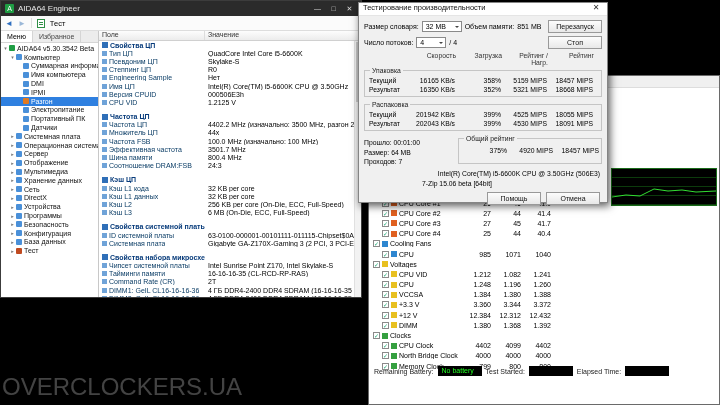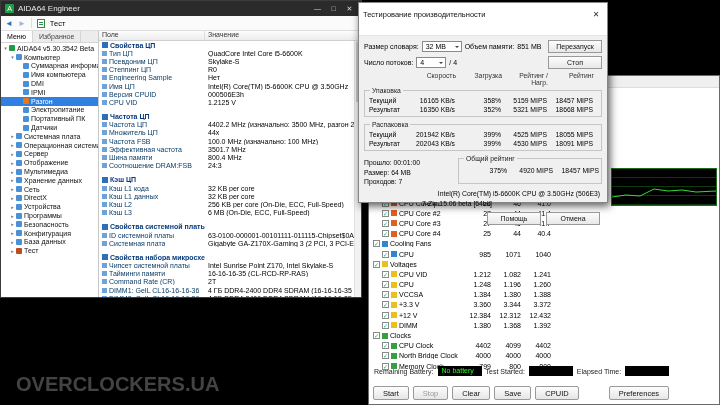--- a/index.html
+++ b/index.html
@@ -69,21 +69,21 @@
   .sval{width:30px;text-align:right;}
   .stab-footer{position:absolute;left:5px;top:290px;width:344px;display:flex;align-items:center;gap:4px;font-size:7px;color:#222;}
   .lcd{background:#000;color:#2f2;padding:1px 4px;font-size:7px;min-width:44px;height:10px;line-height:8px;}
   .stab-buttons{position:absolute;left:4px;top:310px;width:346px;display:flex;gap:4px;}
   .sbtn{height:14px;padding:0 9px;background:linear-gradient(#fdfdfd,#e6e6e6);border:1px solid #9a9a9a;font-size:7.5px;line-height:11px;border-radius:2px;color:#111;}
   .sbtn.disabled{color:#999;}
   .sbtn.pref{margin-left:26px;}
 
   
   #bench-dialog{left:358px;top:2px;width:250px;height:201px;background:#f0f0f0;border:1px solid #858585;box-shadow:2px 3px 8px rgba(0,0,0,.65);font-size:7px;z-index:30;}
-  .dlg-titlebar{height:13px;background:#fff;display:flex;align-items:flex-end;padding:16px 4px;font-size:7.5px;border-bottom:1px solid #e5e5e5;color:#111;}
+  .dlg-titlebar{height:13px;background:#fff;display:flex;align-items:flex-start;padding:0 4px;font-size:7.5px;border-bottom:1px solid #e5e5e5;color:#111;}
   .dlg-close{margin-left:auto;width:14px;text-align:center;color:#333;font-size:8px;}
   .dlg-body{padding:4px 5px 0 5px;}
   .drow{display:flex;align-items:center;gap:3px;margin-bottom:3px;}
   .dselect{width:40px;height:11px;background:#fff;border:1px solid #8a8a8a;display:flex;align-items:center;padding-left:3px;position:relative;flex:0 0 auto;}
   .dselect::after{content:"";position:absolute;right:2px;top:4px;border:2px solid transparent;border-top-color:#444;}
   .dbtn{height:13px;padding:0 6px;background:linear-gradient(#fcfcfc,#e8e8e8);border:1px solid #999;font-size:7px;line-height:11px;min-width:54px;text-align:center;color:#111;}
   .dbtn.right{margin-left:auto;}
   .bench-headers{display:flex;font-size:6.8px;color:#333;margin:1px 0 2px 0;}
   .bh-label{width:46px;flex:0 0 auto;}
   .bh{width:46px;text-align:right;flex:0 0 auto;}
@@ -94,21 +94,21 @@
   .gcell{width:46px;text-align:right;flex:0 0 auto;}
   .dlg-bottom{display:flex;margin-top:1px;}
   .dlg-info{width:94px;font-size:6.8px;line-height:9.5px;flex:0 0 auto;}
   .totalsbox{flex:1;border:1px solid #c5c5c5;position:relative;padding:7px 2px 2px 0;height:26px;}
   .totalsbox .grow{justify-content:flex-end;}
   .dlg-cpu{font-size:6.8px;text-align:right;margin-top:3px;padding-right:2px;}
   .dlg-app{font-size:6.8px;margin-top:3px;padding-left:58px;}
   .dlg-buttons{display:flex;justify-content:flex-end;gap:5px;margin-top:5px;padding-right:2px;}
 
   
-  #watermark{position:absolute;left:16px;top:373px;font-size:20px;font-weight:bold;letter-spacing:0;color:rgba(195,195,195,.34);z-index:20;pointer-events:none;white-space:nowrap;}
+  #watermark{position:absolute;left:2px;top:373px;font-size:24px;font-weight:normal;letter-spacing:0;color:rgba(195,195,195,.34);z-index:20;pointer-events:none;white-space:nowrap;}
 </style>
 </head>
 <body>
 
 <div class="win" id="main-window">
   <div class="titlebar">
     <span class="app-icon">A</span>
     <span>AIDA64 Engineer</span>
     <span class="win-controls">
       <span class="win-btn">—</span>
@@ -648,28 +648,20 @@
       </div>
     </div>
   <div class="stab-footer">
     <span>Remaining Battery:</span>
     <span class="lcd">No battery</span>
     <span>Test Started:</span>
     <span class="lcd"></span>
     <span>Elapsed Time:</span>
     <span class="lcd"></span>
   </div>
-  <div class="stab-buttons">
-      <button class="sbtn">Start</button>
-      <button class="sbtn disabled">Stop</button>
-      <button class="sbtn">Clear</button>
-      <button class="sbtn">Save</button>
-      <button class="sbtn">CPUID</button>
-      <button class="sbtn pref">Preferences</button>
-    </div>
 </div>
 
 <div class="win" id="bench-dialog">
   <div class="dlg-titlebar">
     <span>Тестирование производительности</span>
     <span class="dlg-close">✕</span>
   </div>
   <div class="dlg-body">
     <div class="drow">
       <span>Размер словаря:</span>

